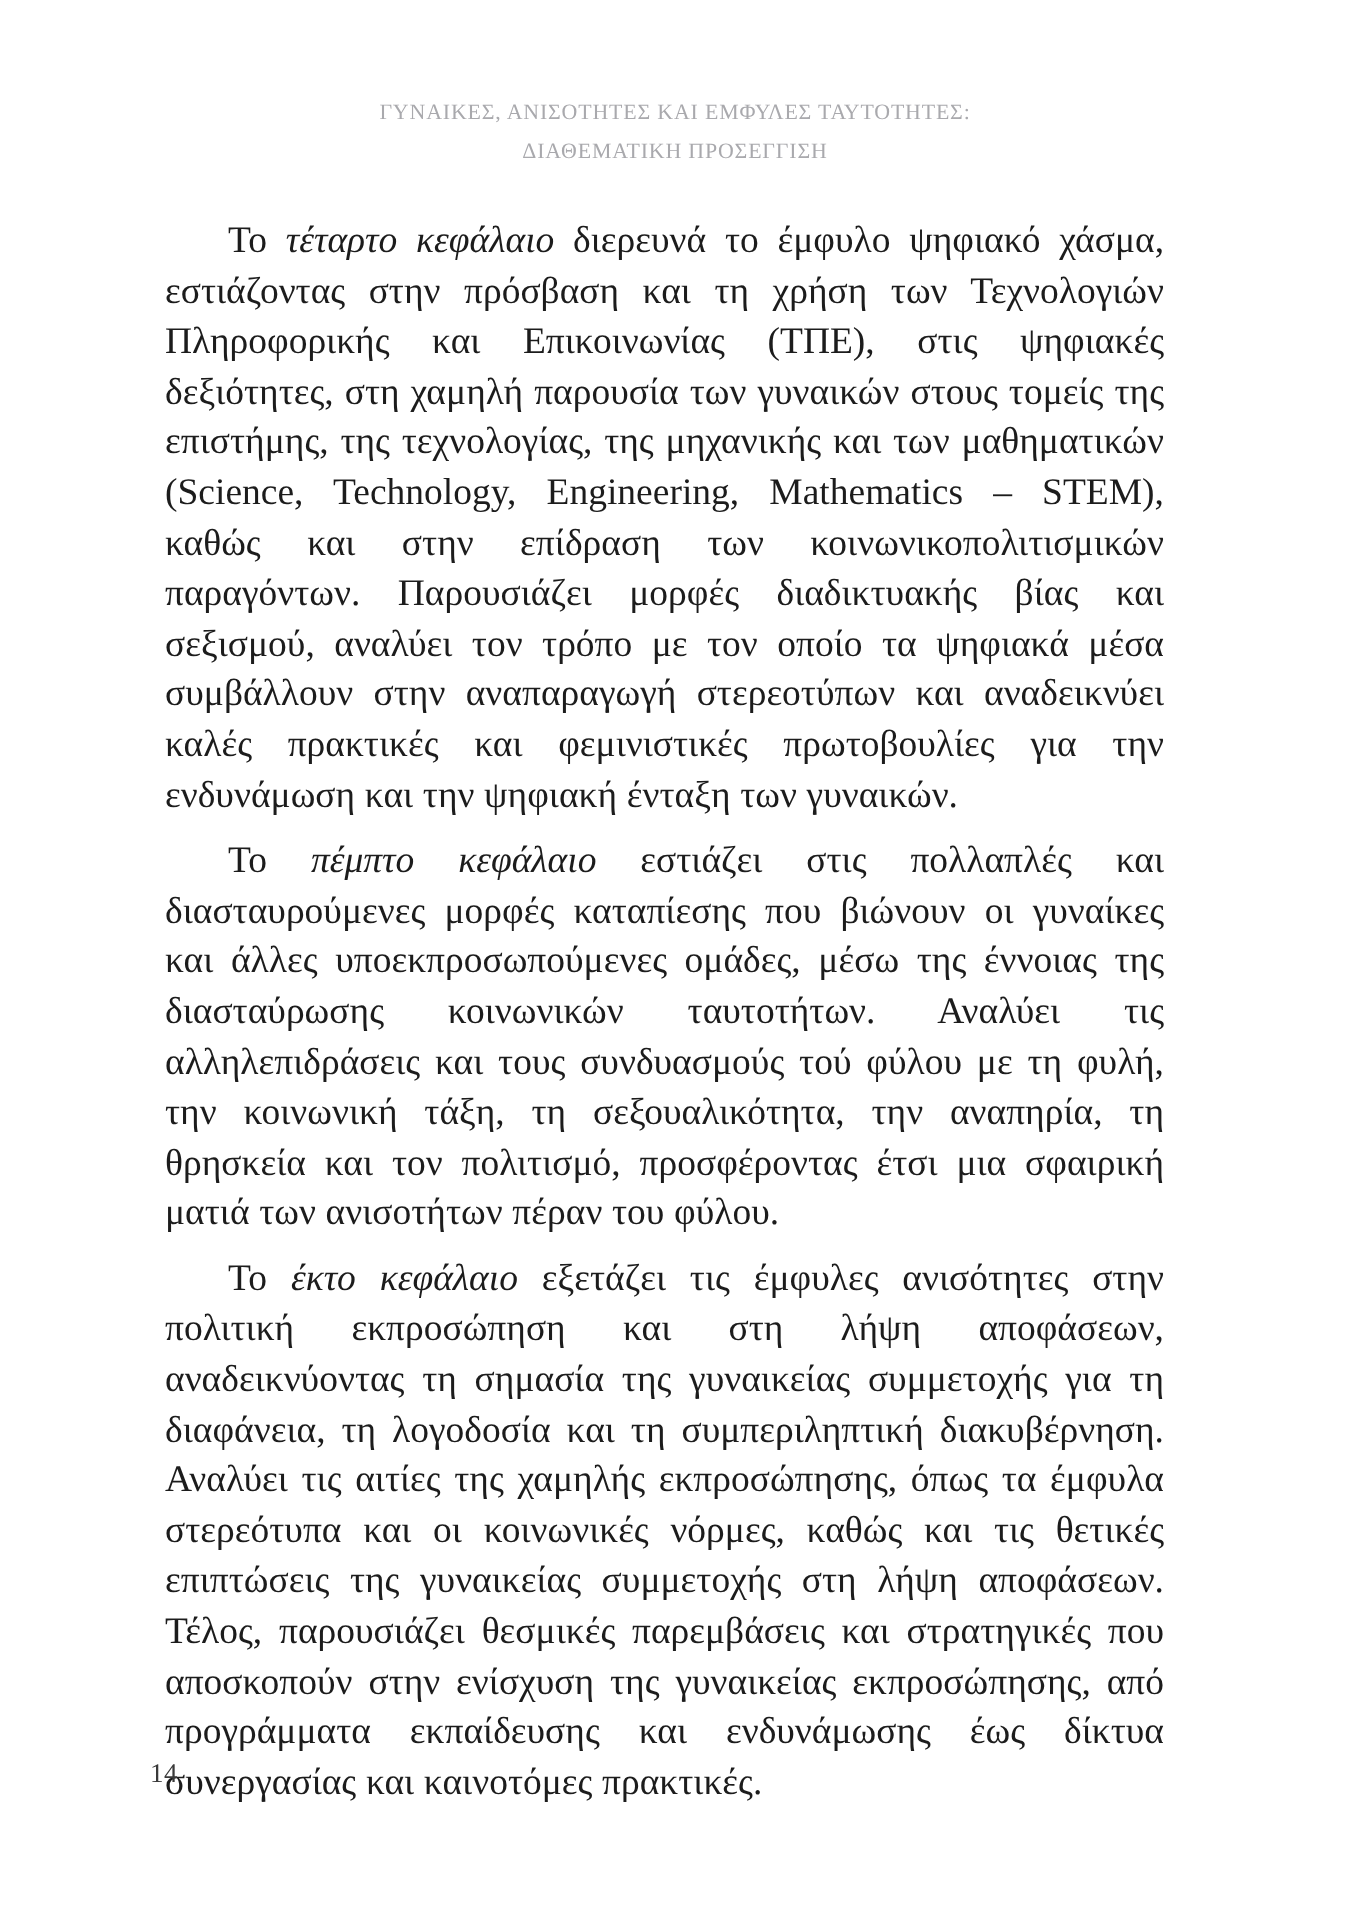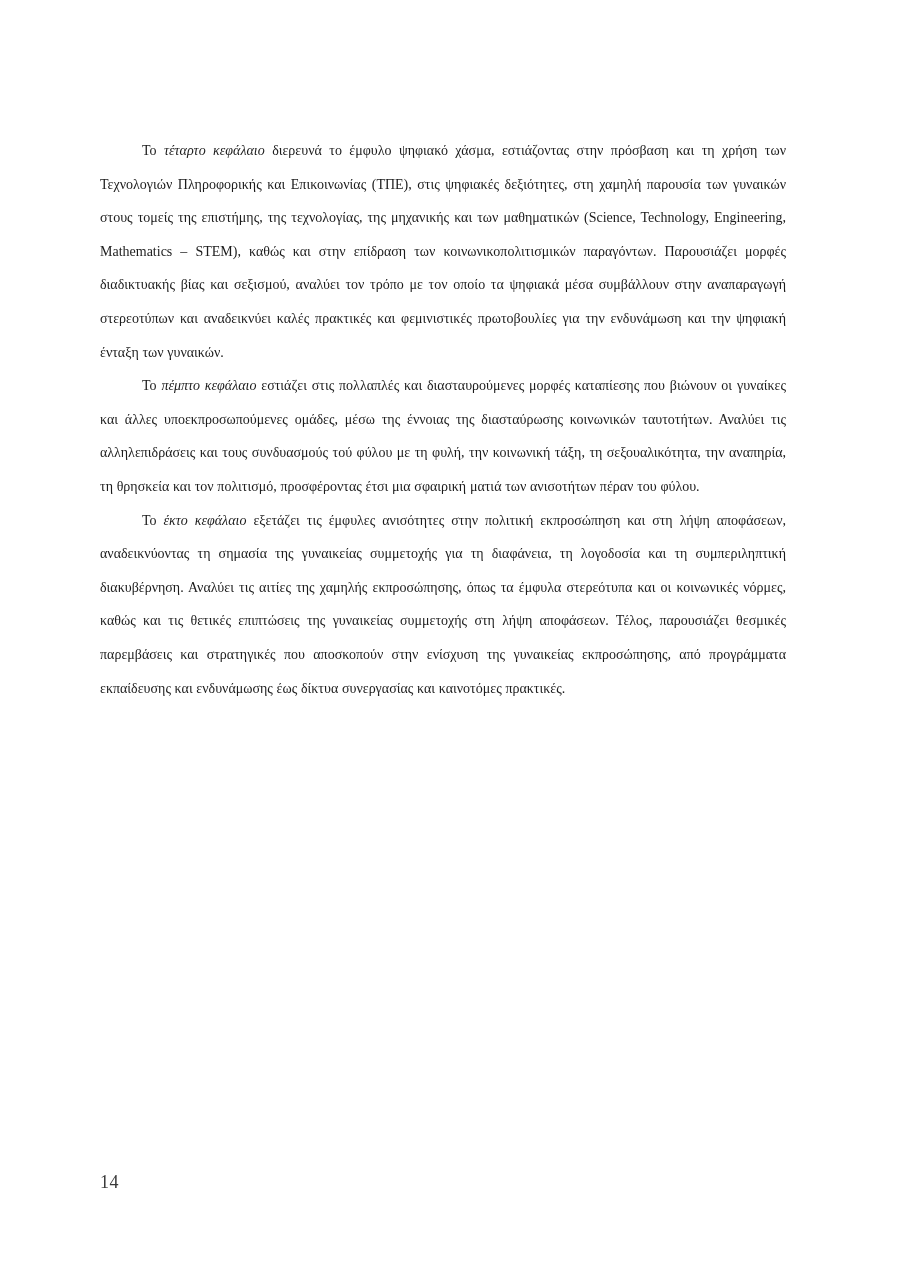--- a/index.html
+++ b/index.html
@@ -42,25 +42,25 @@
   }
 
   
   .textblock {
     position: absolute;
     left: 100px;
     top: 134px;
     width: 686px;
   }
   p.para {
-    margin: 0;
+    margin: 10px;
     text-align: justify;
     text-justify: inter-word;
     text-indent: 42px;
-    font-size: 14px;
+    font-size: 25px;
     line-height: 33.6px;
     color: #1c1c1c;
     hyphens: manual;
     -webkit-hyphens: manual;
     word-spacing: 0.2px;
   }
   p.para + p.para {
     margin-top: 0;
   }
   .chapref {
@@ -75,20 +75,24 @@
     font-size: 18px;
     color: #3a3a3a;
     letter-spacing: 0.4px;
   }
 </style>
 </head>
 <body>
 
 <div class="page">
 
+  <header class="running-head">
+    <span class="rh-line">ΓΥΝΑΙΚΕΣ, ΑΝΙΣΟΤΗΤΕΣ ΚΑΙ ΕΜΦΥΛΕΣ ΤΑΥΤΟΤΗΤΕΣ:</span>
+    <span class="rh-line">ΔΙΑΘΕΜΑΤΙΚΗ ΠΡΟΣΕΓΓΙΣΗ</span>
+  </header>
 
   <div class="textblock">
 
     <p class="para"><span>Το </span><em class="chapref">τέταρτο κεφάλαιο</em><span> διερευνά το έμφυλο ψηφιακό χάσμα, εστιάζοντας στην πρόσβαση και τη χρήση των Τεχνολογιών Πληροφορικής και Επικοινωνίας (ΤΠΕ), στις ψηφιακές δεξιότητες, στη χαμηλή παρουσία των γυναικών στους τομείς της επιστήμης, της τεχνολογίας, της μηχανικής και των μαθηματικών (Science, Technology, Engineering, Mathematics – STEM), καθώς και στην επίδραση των κοινωνικοπολιτισμικών παραγόντων. Παρουσιάζει μορφές διαδικτυακής βίας και σεξισμού, αναλύει τον τρόπο με τον οποίο τα ψηφιακά μέσα συμβάλλουν στην αναπαραγωγή στερεοτύπων και αναδεικνύει καλές πρακτικές και φεμινιστικές πρωτοβουλίες για την ενδυνάμωση και την ψηφιακή ένταξη των γυναικών.</span></p>
 
     <p class="para"><span>Το </span><em class="chapref">πέμπτο κεφάλαιο</em><span> εστιάζει στις πολλαπλές και διασταυρούμενες μορφές καταπίεσης που βιώνουν οι γυναίκες και άλλες υποεκπροσωπούμενες ομάδες, μέσω της έννοιας της διασταύρωσης κοινωνικών ταυτοτήτων. Αναλύει τις αλληλεπιδράσεις και τους συνδυασμούς τού φύλου με τη φυλή, την κοινωνική τάξη, τη σεξουαλικότητα, την αναπηρία, τη θρησκεία και τον πολιτισμό, προσφέροντας έτσι μια σφαιρική ματιά των ανισοτήτων πέραν του φύλου.</span></p>
 
     <p class="para"><span>Το </span><em class="chapref">έκτο κεφάλαιο</em><span> εξετάζει τις έμφυλες ανισότητες στην πολιτική εκπροσώπηση και στη λήψη αποφάσεων, αναδεικνύοντας τη σημασία της γυναικείας συμμετοχής για τη διαφάνεια, τη λογοδοσία και τη συμπεριληπτική διακυβέρνηση. Αναλύει τις αιτίες της χαμηλής εκπροσώπησης, όπως τα έμφυλα στερεότυπα και οι κοινωνικές νόρμες, καθώς και τις θετικές επιπτώσεις της γυναικείας συμμετοχής στη λήψη αποφάσεων. Τέλος, παρουσιάζει θεσμικές παρεμβάσεις και στρατηγικές που αποσκοπούν στην ενίσχυση της γυναικείας εκπροσώπησης, από προγράμματα εκπαίδευσης και ενδυνάμωσης έως δίκτυα συνεργασίας και καινοτόμες πρακτικές.</span></p>
 
 

